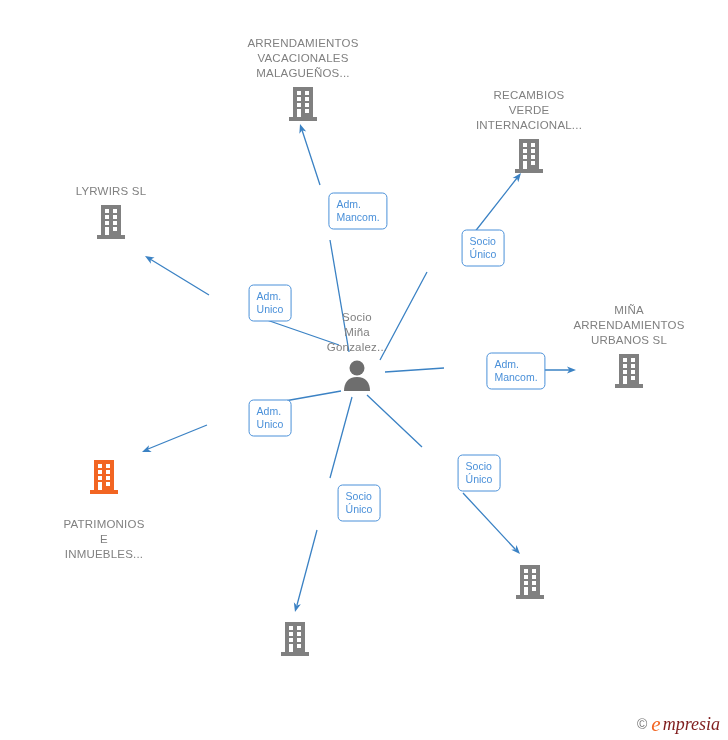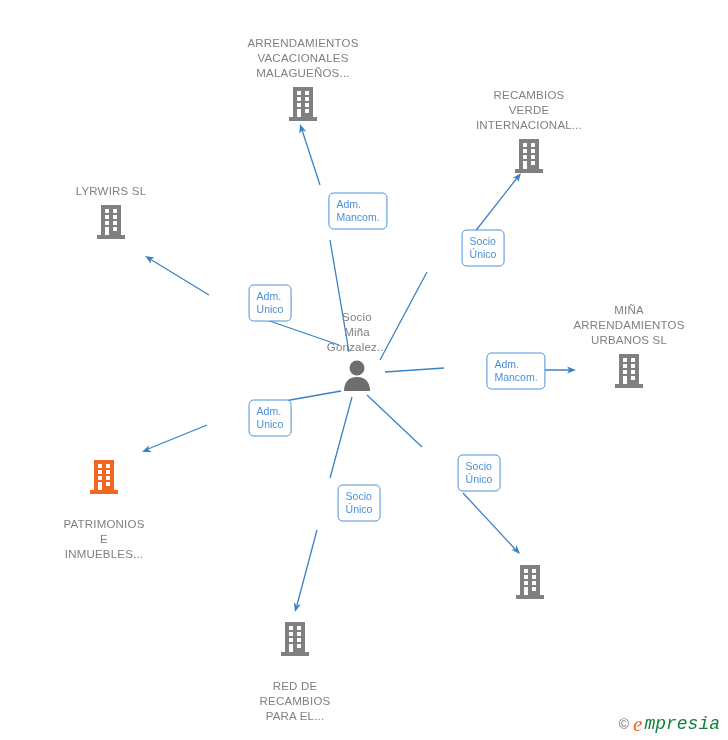--- a/index.html
+++ b/index.html
@@ -74,22 +74,22 @@
     font-size: 14px;
   }
   .watermark .wm-e {
     color: #f26522;
     font-family: "Liberation Serif", serif;
     font-style: italic;
     font-size: 21px;
     line-height: 20px;
   }
   .watermark .wm-rest {
-    color: #15803d;
-    font-family: Liberation Mono, monospace;
+    color: #7f1d1d;
+    font-family: Liberation Serif, serif;
     font-style: italic;
     font-size: 18px;
     line-height: 20px;
     margin-left: -2px;
   }
 </style>
 </head>
 <body>
 
 <div id="canvas">
@@ -236,23 +236,20 @@
             <rect x="12" y="7" width="4" height="4" fill="#ffffff"></rect>
             <rect x="20" y="7" width="4" height="4" fill="#ffffff"></rect>
             <rect x="12" y="13" width="4" height="4" fill="#ffffff"></rect>
             <rect x="20" y="13" width="4" height="4" fill="#ffffff"></rect>
             <rect x="12" y="19" width="4" height="4" fill="#ffffff"></rect>
             <rect x="20" y="19" width="4" height="4" fill="#ffffff"></rect>
             <rect x="12" y="25" width="4" height="4" fill="#ffffff"></rect>
             <rect x="20" y="25" width="4" height="4" fill="#ffffff"></rect>
             <rect x="12" y="25" width="4" height="8" fill="#ffffff"></rect>
           </svg></span>
-        <span class="node-label">RED DE
-RECAMBIOS
-PARA EL...</span>
       </div>
       <div class="node label-top" style="left: 357px; top: 310px;">
         <span class="node-label">Socio
 Miña
 Gonzalez...</span>
         <span class="icon-wrap"><svg width="32" height="36" viewBox="0 0 32 36">
             <circle cx="16" cy="10" r="7.5" fill="#6e6e6e"></circle>
             <path d="M16 19 C 7 19 3 25 3 33 L 29 33 C 29 25 25 19 16 19 Z" fill="#6e6e6e"></path>
           </svg></span>
       </div>

